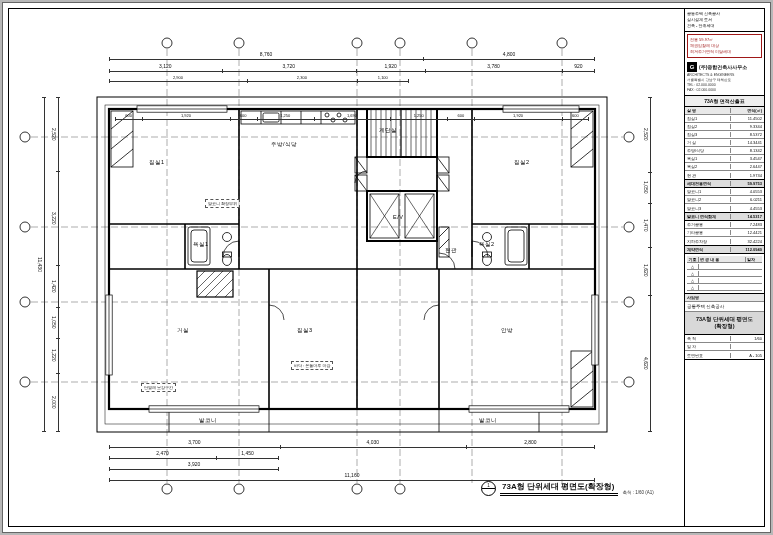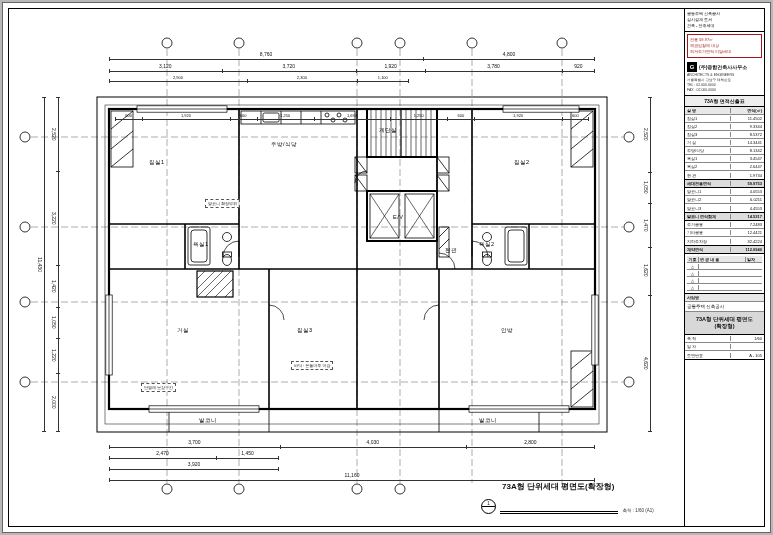--- a/index.html
+++ b/index.html
@@ -27,21 +27,21 @@
   .dimcol .seg:last-child::after{content:"";position:absolute;bottom:0;right:-2px;width:4px;height:1px;background:#333}
 
   .room-label{position:absolute;font-size:5.5px;letter-spacing:0.5px;color:#000;white-space:nowrap}
   .note{position:absolute;font-size:4px;color:#222;border:0.6px dashed #555;
     padding:1px 2px;background:rgba(255,255,255,0.85);white-space:nowrap}
 
   .title-line{position:absolute;display:flex;align-items:flex-end;gap:4px}
   .title-bubble{width:15px;height:15px;border:1.2px solid #000;border-radius:50%;flex:0 0 auto;
     background:linear-gradient(#000,#000) center/100% 1px no-repeat;
     font-size:4.5px;text-align:center;line-height:7px}
-  .title-text{font-size:8px;font-weight:bold;border-bottom:3px double #000;padding:0 4px 19px 2px;white-space:nowrap}
+  .title-text{font-size:8px;font-weight:bold;border-bottom:3px double #000;padding:0 4px 1px 2px;white-space:nowrap}
   .scale-note{font-size:4.5px;color:#333;white-space:nowrap;padding-bottom:1px}
 
   
   .tb{position:absolute;top:6px;bottom:6px;right:6px;width:80px;border-left:1.6px solid #000;
     display:flex;flex-direction:column;font-size:4px;background:#fff}
   .tb-sec{border-bottom:0.8px solid #000;padding:2px}
   .tnote{font-size:4px;line-height:6px;color:#000}
   .tb-stamp{margin:2px;border:0.8px solid #a01818;color:#a01818;padding:2px}
   .tb-stamp div{font-size:4px;line-height:6px}
   .logo-row{display:flex;align-items:center;gap:2px}

